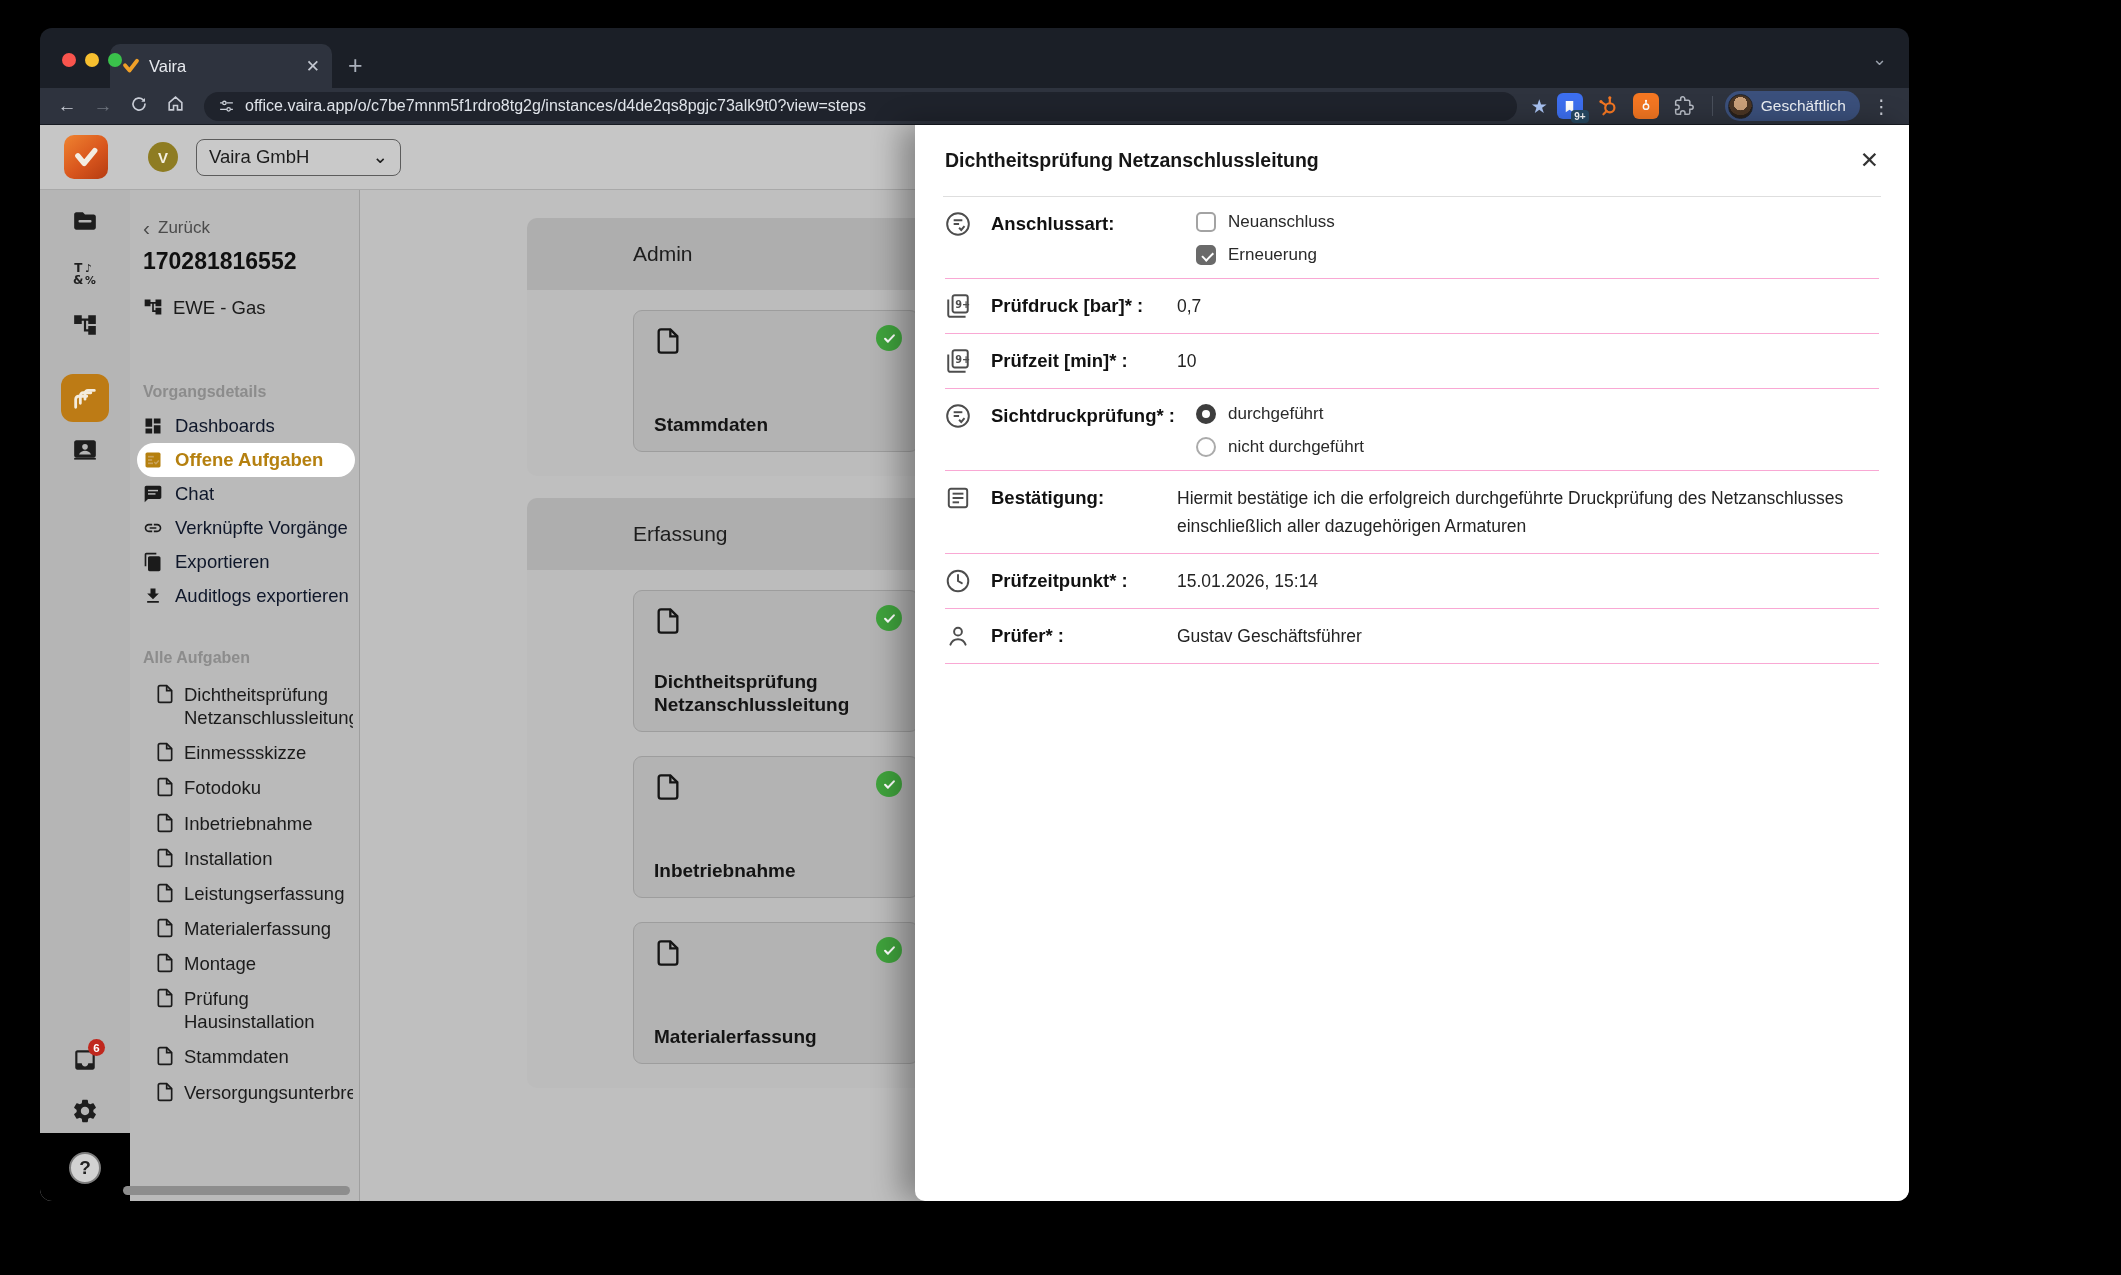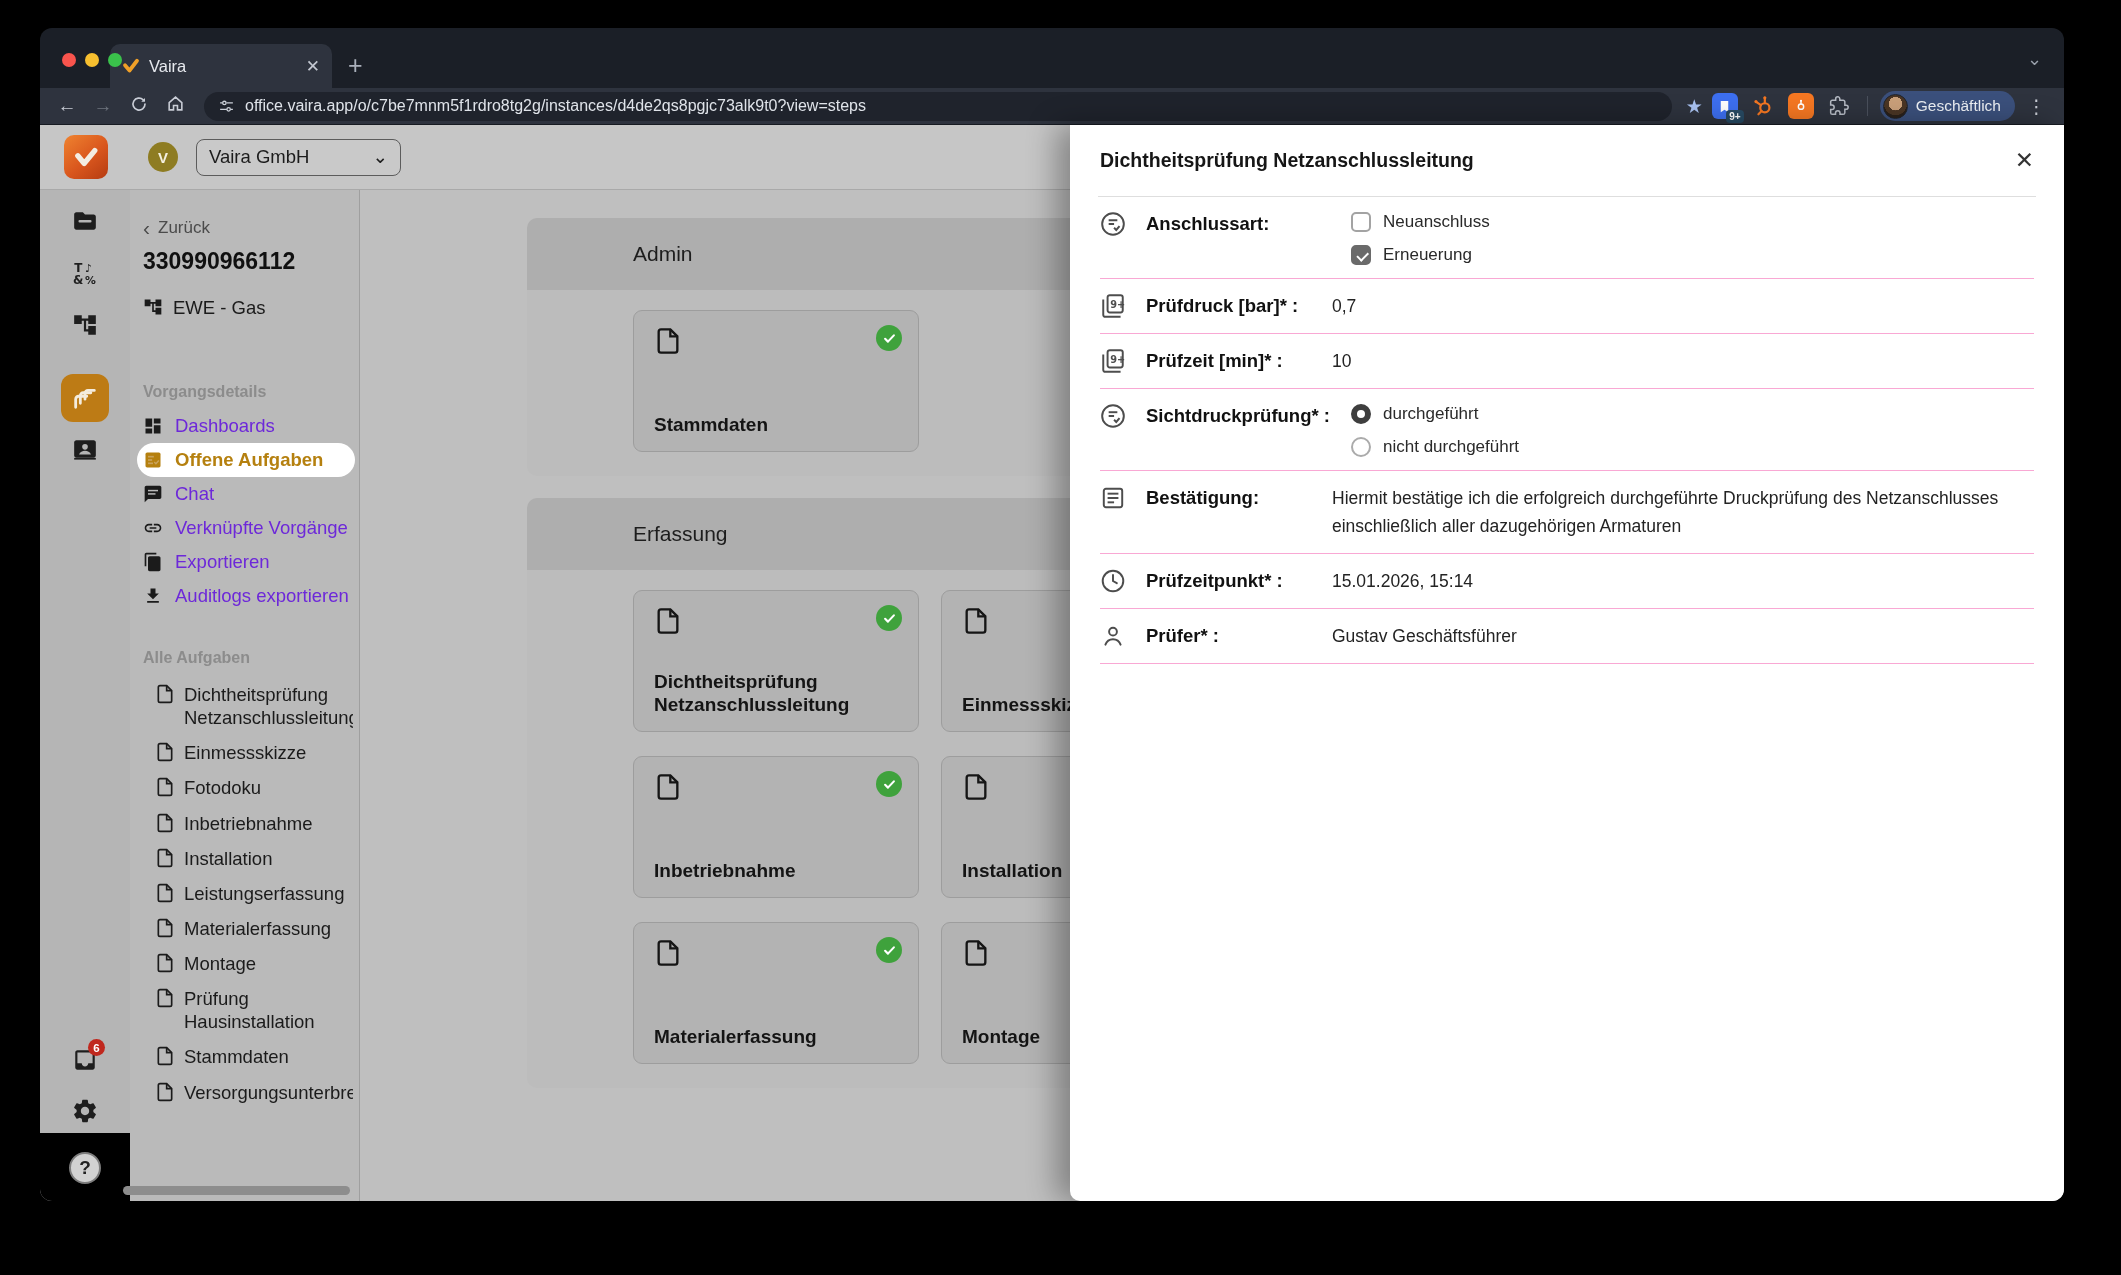--- a/index.html
+++ b/index.html
@@ -1,17 +1,17 @@
 <!DOCTYPE html>
 <html><head>
 <meta charset="utf-8">
 <style>
   * { margin:0; padding:0; box-sizing:border-box; }
   html,body { width:2121px; height:1275px; background:#000; font-family:"Liberation Sans","DejaVu Sans",sans-serif; overflow:hidden; }
-  .window { position:absolute; left:40px; top:28px; width:2024px; height:1173px; border-radius:12px; overflow:hidden; background:#000; }
+  .window { position:absolute; left:40px; top:28px; width:1869px; height:1173px; border-radius:12px; overflow:hidden; background:#000; }
 
   
   .tabstrip { position:relative; height:60px; background:#1b1f27; display:flex; align-items:flex-end; }
   .lights { position:absolute; left:22px; top:25px; display:flex; gap:9px; }
   .light { width:14px; height:14px; border-radius:50%; }
   .tab { margin-left:70px; width:222px; height:44px; background:#2e333e; border-radius:10px 10px 0 0; display:flex; align-items:center; padding:0 12px; gap:9px; }
   .tab-title { color:#e7eaef; font-size:16.5px; flex:1; white-space:nowrap; overflow:hidden; }
   .tab-close { color:#c3c8d1; font-size:17px; cursor:default; }
   .newtab { color:#aab0bb; font-size:25px; margin:0 0 8px 16px; }
   .strip-chevron { position:absolute; right:22px; top:20px; color:#9aa1ac; font-size:18px; }
@@ -47,21 +47,21 @@
   .rail-gear { position:absolute; left:31px; top:972px; width:28px; height:28px; color:#1e1e1e; }
   .helpbtn { position:absolute; left:29px; top:1027px; width:32px; height:32px; border-radius:50%; background:#d2d2d2; border:2px solid #7d7d7d; color:#222; font-size:19px; font-weight:bold; display:flex; align-items:center; justify-content:center; }
 
   .sidebar { position:absolute; left:90px; top:65px; width:230px; bottom:0; background:#bababa; border-right:1px solid #9f9f9f; padding:26px 6px 0 13px; overflow:hidden; }
   .backrow { display:flex; align-items:center; gap:8px; color:#4b4b4b; font-size:17px; }
   .procid { font-size:23px; font-weight:bold; color:#101010; margin-top:8px; }
   .ewerow { display:flex; gap:10px; margin-top:22px; color:#1b1b1b; font-size:18.5px; }
   .ewerow svg { width:20px; height:20px; }
   .sechead { margin-top:64px; font-size:16px; font-weight:bold; color:#8c8c8c; }
   .menu { margin-top:8px; }
-  .mitem { display:flex; align-items:center; gap:12px; height:34px; color:#6d28d9; font-size:18.5px; padding-left:0; white-space:nowrap; }
+  .mitem { display:flex; align-items:center; gap:12px; height:34px; color:#0f172a; font-size:18.5px; padding-left:0; white-space:nowrap; }
   .mitem svg { width:20px; height:20px; flex:0 0 20px; }
   .mitem.active { background:#ffffff; border-radius:17px; color:#b5800f; width:218px; margin-left:-6px; padding-left:6px; font-weight:bold; }
   .tasks { margin-top:10px; }
   .titem { display:flex; align-items:flex-start; gap:9px; padding:6px 0 6px 12px; color:#1b1b1b; font-size:18.5px; line-height:1.25; }
   .titem svg { width:20px; height:20px; flex:0 0 20px; margin-top:1px; }
   .titem span { white-space:normal; overflow:hidden; }
 
   .main { position:absolute; left:320px; right:0; top:65px; bottom:0; background:#bfbfbf; overflow:hidden; }
   .section { width:1480px; margin-left:167px; border-radius:10px; overflow:hidden; }
   .section.first { margin-top:28px; }
@@ -230,21 +230,21 @@
         <path d="M19.14 12.94c.04-.3.06-.61.06-.94 0-.32-.02-.64-.07-.94l2.03-1.58c.18-.14.23-.41.12-.61l-1.92-3.32c-.12-.22-.37-.29-.59-.22l-2.39.96c-.5-.38-1.03-.7-1.62-.94l-.36-2.54c-.04-.24-.24-.41-.48-.41h-3.84c-.24 0-.43.17-.47.41l-.36 2.54c-.59.24-1.13.57-1.62.94l-2.39-.96c-.22-.08-.47 0-.59.22L2.74 8.87c-.12.21-.08.47.12.61l2.03 1.58c-.05.3-.09.63-.09.94s.02.64.07.94l-2.03 1.58c-.18.14-.23.41-.12.61l1.92 3.32c.12.22.37.29.59.22l2.39-.96c.5.38 1.03.7 1.62.94l.36 2.54c.05.24.24.41.48.41h3.84c.24 0 .44-.17.47-.41l.36-2.54c.59-.24 1.13-.56 1.62-.94l2.39.96c.22.08.47 0 .59-.22l1.92-3.32c.12-.22.07-.47-.12-.61l-2.01-1.58zM12 15.6c-1.98 0-3.6-1.62-3.6-3.6s1.62-3.6 3.6-3.6 3.6 1.62 3.6 3.6-1.62 3.6-3.6 3.6z" fill="#1e1e1e"></path>
       </svg>
     <div class="rail-bottom"></div>
     <div class="helpbtn">?</div>
 
     <div class="sidebar">
       <div class="backrow">
         <span style="font-size:21px;">‹</span>
         <span>Zurück</span>
       </div>
-      <div class="procid">330990966112</div>
+      <div class="procid">170281816552</div>
       <div class="ewerow">
         <svg viewBox="0 0 24 24">
             <path d="M22 11V3h-7v3H9V3H2v8h7V8h2v10h4v3h7v-8h-7v3h-2V8h2v3z" fill="#1b1b1b"></path>
           </svg>
         <span>EWE - Gas</span>
       </div>
 
       <div class="sechead">Vorgangsdetails</div>
       <div class="menu">
         <div class="mitem">

